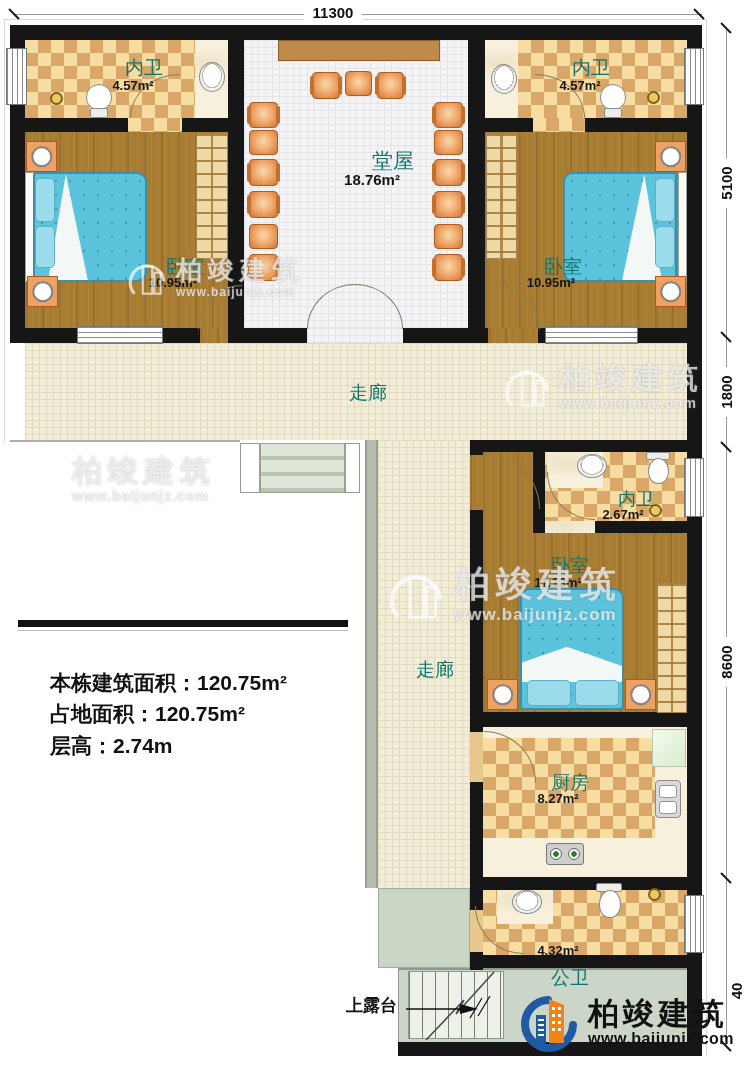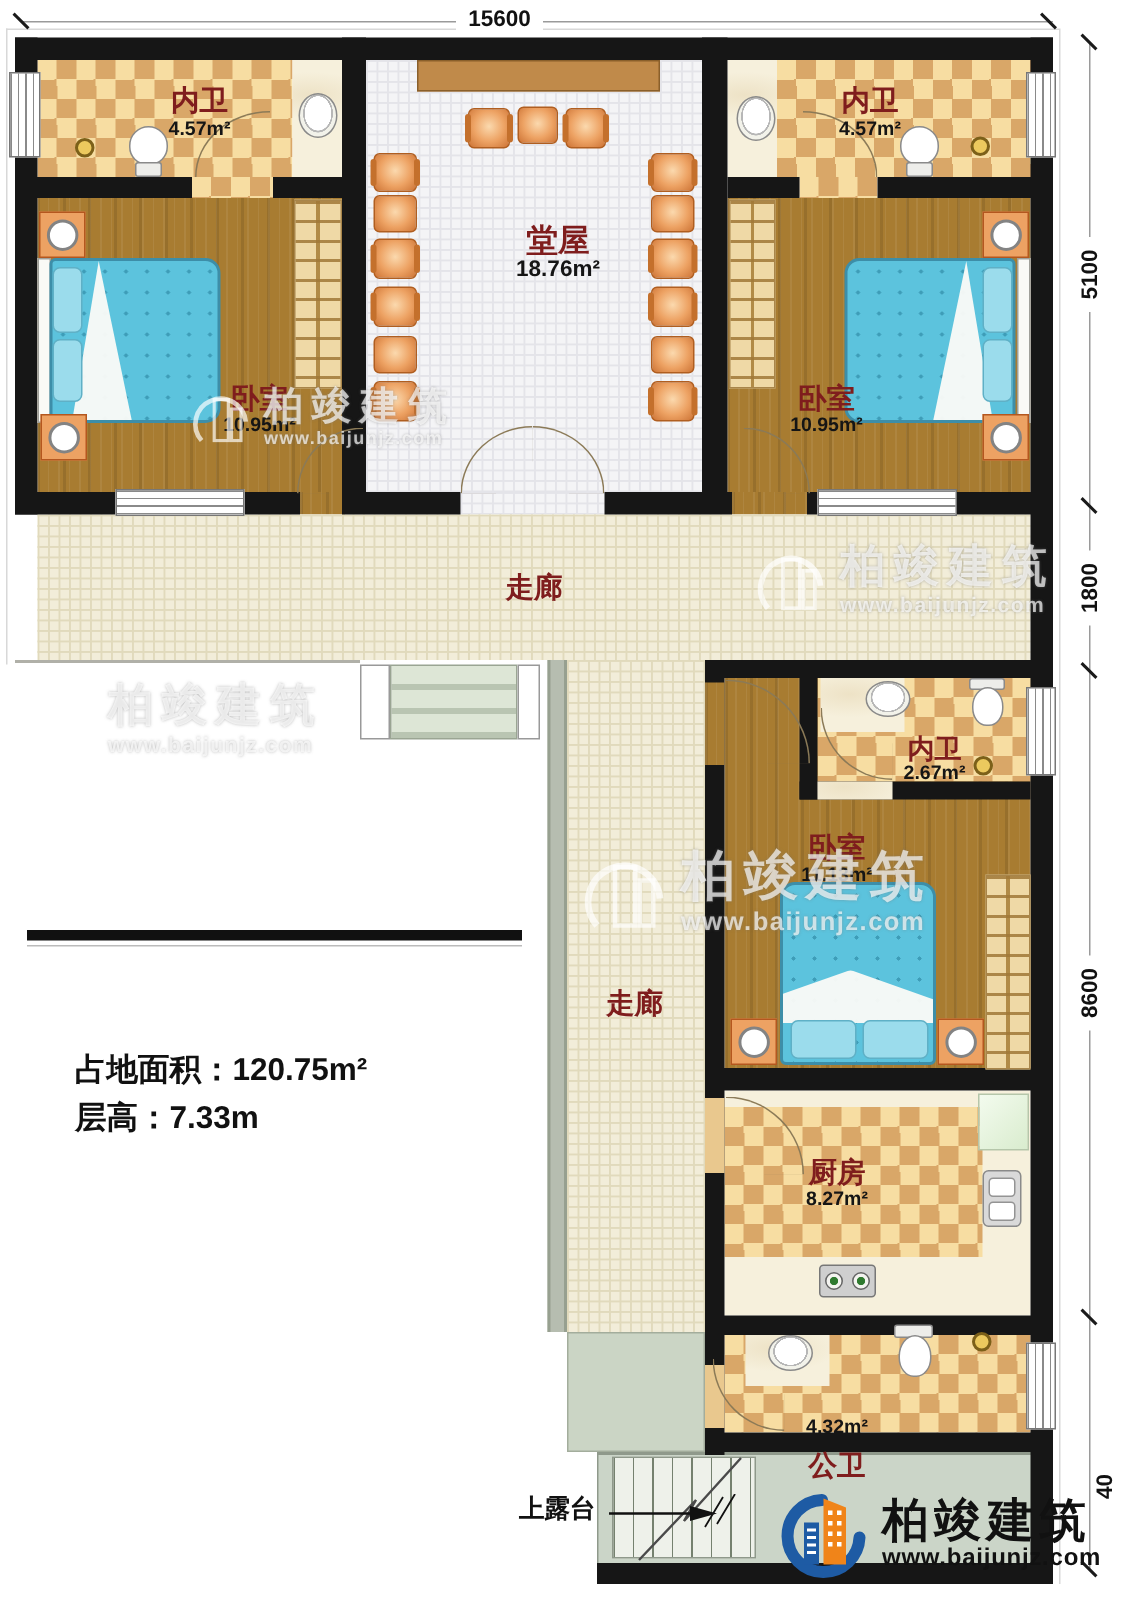--- a/index.html
+++ b/index.html
@@ -34,21 +34,21 @@
   .fold{position:absolute;background:#fbfbf7}
   .wrd{position:absolute;background:#efd9a6;border:1px solid #a8854a;box-sizing:border-box;background-image:
       repeating-linear-gradient(180deg,rgba(160,120,55,.85) 0 2px,transparent 2px 13px),
       linear-gradient(90deg,transparent 0 46%,rgba(170,130,60,.9) 46% 54%,transparent 54%)}
   .sink{position:absolute;background:radial-gradient(ellipse at 50% 45%,#fff 0 52%,#b7b7b7 53% 58%,#f2f2ea 59%);
       border:1px solid #8a8a8a;border-radius:50%;box-sizing:border-box}
   .tank{position:absolute;background:#ededea;border:1px solid #8a8a8a;border-radius:2px;box-sizing:border-box}
   .bowl{position:absolute;background:#fff;border:1px solid #8a8a8a;border-radius:50% 50% 46% 46%;box-sizing:border-box}
   .lampdot{position:absolute;background:#ecc95e;border:2px solid #7c6019;border-radius:50%;box-sizing:border-box}
   .arc{position:absolute;border:1.4px solid #8b7a57;background:transparent;box-sizing:border-box}
-  .rname{position:absolute;font-weight:bold;color:#7f1d1d;text-align:center;font-size:19px;line-height:1.05;z-index:5}
+  .rname{position:absolute;font-weight:normal;color:#0f766e;text-align:right;font-size:19px;line-height:1.05;z-index:5}
   .rarea{position:absolute;font-weight:bold;color:#151515;text-align:center;font-size:13px;line-height:1;z-index:5}
   .dline{position:absolute;background:#9a9a9a}
   .tick{position:absolute;width:14px;height:2px;background:#1a1a1a;transform:rotate(45deg)}
   .dimt{position:absolute;font-weight:bold;font-size:15px;color:#111;text-align:center;background:#fff;line-height:18px;z-index:6}
   .steps{position:absolute;background:repeating-linear-gradient(180deg,#dde6d6 0 12px,#b9c5b2 12px 16px);
       border:1px solid #9aa593;box-sizing:border-box}
   .jamb{position:absolute;background:#fff;border:1px solid #999;box-sizing:border-box}
   .wm{position:absolute;display:flex;align-items:center;gap:8px;color:rgba(255,255,255,.68);
       text-shadow:0 0 2px rgba(120,120,120,.5);z-index:8;pointer-events:none;white-space:nowrap}
   .wm-brand{font-weight:bold;letter-spacing:6px;line-height:1.05}
@@ -255,39 +255,42 @@
   <div class="rname" style="left:527px;top:556px;width:62px">卧室</div>
   <div class="rarea" style="left:519px;top:576px;width:78px">11.13m²</div>
   <div class="rname" style="left:527px;top:773px;width:62px">厨房</div>
   <div class="rarea" style="left:523px;top:792px;width:70px">8.27m²</div>
   <div class="rname" style="left:527px;top:968px;width:62px">公卫</div>
   <div class="rarea" style="left:523px;top:944px;width:70px">4.32m²</div>
 
   <div class="dline" style="left:14px;top:14px;width:688px;height:1px"></div>
   <div class="tick" style="left:7px;top:13px"></div>
   <div class="tick" style="left:692px;top:13px"></div>
-  <div class="dimt" style="left:304px;top:4px;width:58px">15600</div>
+  <div class="dimt" style="left:304px;top:4px;width:58px">11300</div>
   <div class="dline" style="left:726px;top:28px;width:1px;height:1018px"></div>
   <div class="tick" style="left:719px;top:27px"></div>
   <div class="tick" style="left:719px;top:336px"></div>
   <div class="tick" style="left:719px;top:446px"></div>
   <div class="tick" style="left:719px;top:877px"></div>
   <div class="tick" style="left:719px;top:1045px"></div>
   <div class="dimt" style="left:702px;top:174px;width:50px;transform:rotate(-90deg)">5100</div>
   <div class="dimt" style="left:702px;top:383px;width:50px;transform:rotate(-90deg)">1800</div>
   <div class="dimt" style="left:702px;top:653px;width:50px;transform:rotate(-90deg)">8600</div>
   <div class="dimt" style="left:722px;top:982px;width:30px;transform:rotate(-90deg)">40</div>
 
   <div class="abs" style="left:18px;top:620px;width:330px;height:7px;background:#111"></div>
   <div class="abs" style="left:18px;top:630px;width:330px;height:1px;background:#bbb"></div>
+  <div class="tb tb-stat" style="left:50px;top:672px">
+    <span>本栋建筑面积：</span><span>120.75m²</span>
+  </div>
   <div class="tb tb-stat" style="left:50px;top:703px">
     <span>占地面积：</span><span>120.75m²</span>
   </div>
   <div class="tb tb-stat" style="left:50px;top:735px">
-    <span>层高：</span><span>7.33m</span>
+    <span>层高：</span><span>2.74m</span>
   </div>
 
   <div class="abs" style="left:346px;top:994px;width:60px;font-size:17px;font-weight:bold;color:#111;z-index:5">上露台</div>
   <svg class="abs" style="left:404px;top:996px;z-index:5" width="95" height="26" viewBox="0 0 95 26">
     <line x1="2" y1="13" x2="58" y2="13" stroke="#111" stroke-width="1.6"></line>
     <polygon points="56,8 74,13 56,18" fill="#111"></polygon>
     <path d="M66 22 L78 2 M74 20 L86 0" stroke="#111" stroke-width="1.2" fill="none"></path>
   </svg>
 
   <div class="wm" style="left:126px;top:256px">

